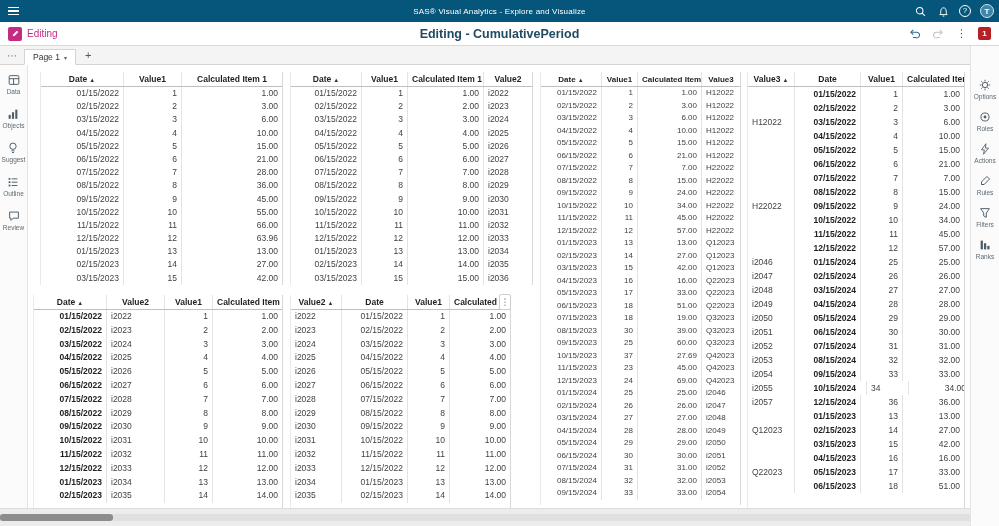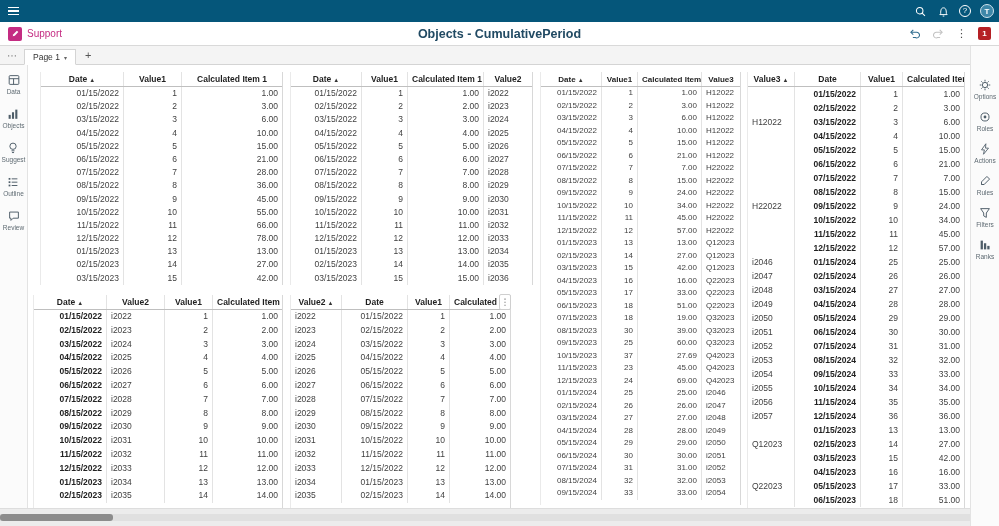--- a/index.html
+++ b/index.html
@@ -68,20 +68,21 @@
 </style>
 </head>
 <body>
 
 <div class="appbar">
   <div class="hamburger">
       <span></span>
       <span></span>
       <span></span>
     </div>
+  <div class="appbar-title">SAS® Visual Analytics - Explore and Visualize</div>
   <div class="appbar-right">
     <div class="abicon">
       <svg width="13" height="13" viewBox="0 0 16 16">
           <circle cx="7" cy="7" r="4" fill="none" stroke="#fff" stroke-width="1.3"></circle>
           <line x1="10" y1="10" x2="13.5" y2="13.5" stroke="#fff" stroke-width="1.3"></line>
         </svg>
     </div>
     <div class="abicon">
       <svg width="13" height="13" viewBox="0 0 16 16">
           <path d="M4.5 10.5 C4.5 5.5 5.5 3.5 8 3.5 C10.5 3.5 11.5 5.5 11.5 10.5 L12.5 11.8 H3.5 Z" fill="none" stroke="#fff" stroke-width="1.2"></path>
@@ -93,23 +94,23 @@
   </div>
 </div>
 
 <div class="toolbar">
   <div class="editing">
     <span class="edit-icon">
       <svg width="9" height="9" viewBox="0 0 16 16">
           <path d="M3 13 L4.2 9.2 L10.5 3 L13 5.5 L6.8 11.8 Z" fill="#fff"></path>
         </svg>
     </span>
-    <span>Support</span>
-  </div>
-  <div class="report-title">Objects - CumulativePeriod</div>
+    <span>Editing</span>
+  </div>
+  <div class="report-title">Editing - CumulativePeriod</div>
   <div class="toolbar-right">
     <span class="tbicon undo">
       <svg width="13" height="13" viewBox="0 0 16 16">
           <path d="M4 6.5 H10 A3.5 3.5 0 1 1 9 13 H6" fill="none" stroke="#2f6c8e" stroke-width="1.3"></path>
           <path d="M6.5 3.5 L3.5 6.5 L6.5 9.5" fill="none" stroke="#2f6c8e" stroke-width="1.3"></path>
         </svg>
     </span>
     <span class="tbicon redo">
       <svg width="13" height="13" viewBox="0 0 16 16">
           <path d="M12 6.5 H6 A3.5 3.5 0 1 0 7 13 H10" fill="none" stroke="#c2c2c2" stroke-width="1.3"></path>
@@ -308,21 +309,21 @@
         <div class="tcell sep" style="width: 101px; text-align: right;">55.00</div>
       </div>
       <div class="trow">
         <div class="tcell" style="width: 82px; text-align: right;">11/15/2022</div>
         <div class="tcell sep" style="width: 58px; text-align: right;">11</div>
         <div class="tcell sep" style="width: 101px; text-align: right;">66.00</div>
       </div>
       <div class="trow">
         <div class="tcell" style="width: 82px; text-align: right;">12/15/2022</div>
         <div class="tcell sep" style="width: 58px; text-align: right;">12</div>
-        <div class="tcell sep" style="width: 101px; text-align: right;">78.00</div>
+        <div class="tcell sep" style="width: 101px; text-align: right;">63.96</div>
       </div>
       <div class="trow">
         <div class="tcell" style="width: 82px; text-align: right;">01/15/2023</div>
         <div class="tcell sep" style="width: 58px; text-align: right;">13</div>
         <div class="tcell sep" style="width: 101px; text-align: right;">13.00</div>
       </div>
       <div class="trow">
         <div class="tcell" style="width: 82px; text-align: right;">02/15/2023</div>
         <div class="tcell sep" style="width: 58px; text-align: right;">14</div>
         <div class="tcell sep" style="width: 101px; text-align: right;">27.00</div>
@@ -769,28 +770,22 @@
       </div>
       <div class="trow">
         <div class="tcell" style="width: 46px; text-align: left;">i2054</div>
         <div class="tcell sep bold" style="width: 66px; text-align: right;">09/15/2024</div>
         <div class="tcell sep" style="width: 42px; text-align: right;">33</div>
         <div class="tcell sep" style="width: 62px; text-align: right;">33.00</div>
       </div>
       <div class="trow">
         <div class="tcell" style="width: 46px; text-align: left;">i2055</div>
         <div class="tcell sep bold" style="width: 66px; text-align: right;">10/15/2024</div>
-        <div class="tcell sep" style="width: 42px; text-align: right;">34</div>
+        <div class="tcell sep" style="width: 42px;  margin-left: 6px;">34</div>
         <div class="tcell sep" style="width: 62px; text-align: right;">34.00</div>
-      </div>
-      <div class="trow">
-        <div class="tcell" style="width: 46px; text-align: left;">i2056</div>
-        <div class="tcell sep bold" style="width: 66px; text-align: right;">11/15/2024</div>
-        <div class="tcell sep" style="width: 42px; text-align: right;">35</div>
-        <div class="tcell sep" style="width: 62px; text-align: right;">35.00</div>
       </div>
       <div class="trow">
         <div class="tcell" style="width: 46px; text-align: left;">i2057</div>
         <div class="tcell sep bold" style="width: 66px; text-align: right;">12/15/2024</div>
         <div class="tcell sep" style="width: 42px; text-align: right;">36</div>
         <div class="tcell sep" style="width: 62px; text-align: right;">36.00</div>
       </div>
       <div class="trow">
         <div class="tcell" style="width: 46px; text-align: left;"></div>
         <div class="tcell sep bold" style="width: 66px; text-align: right;">01/15/2023</div>

